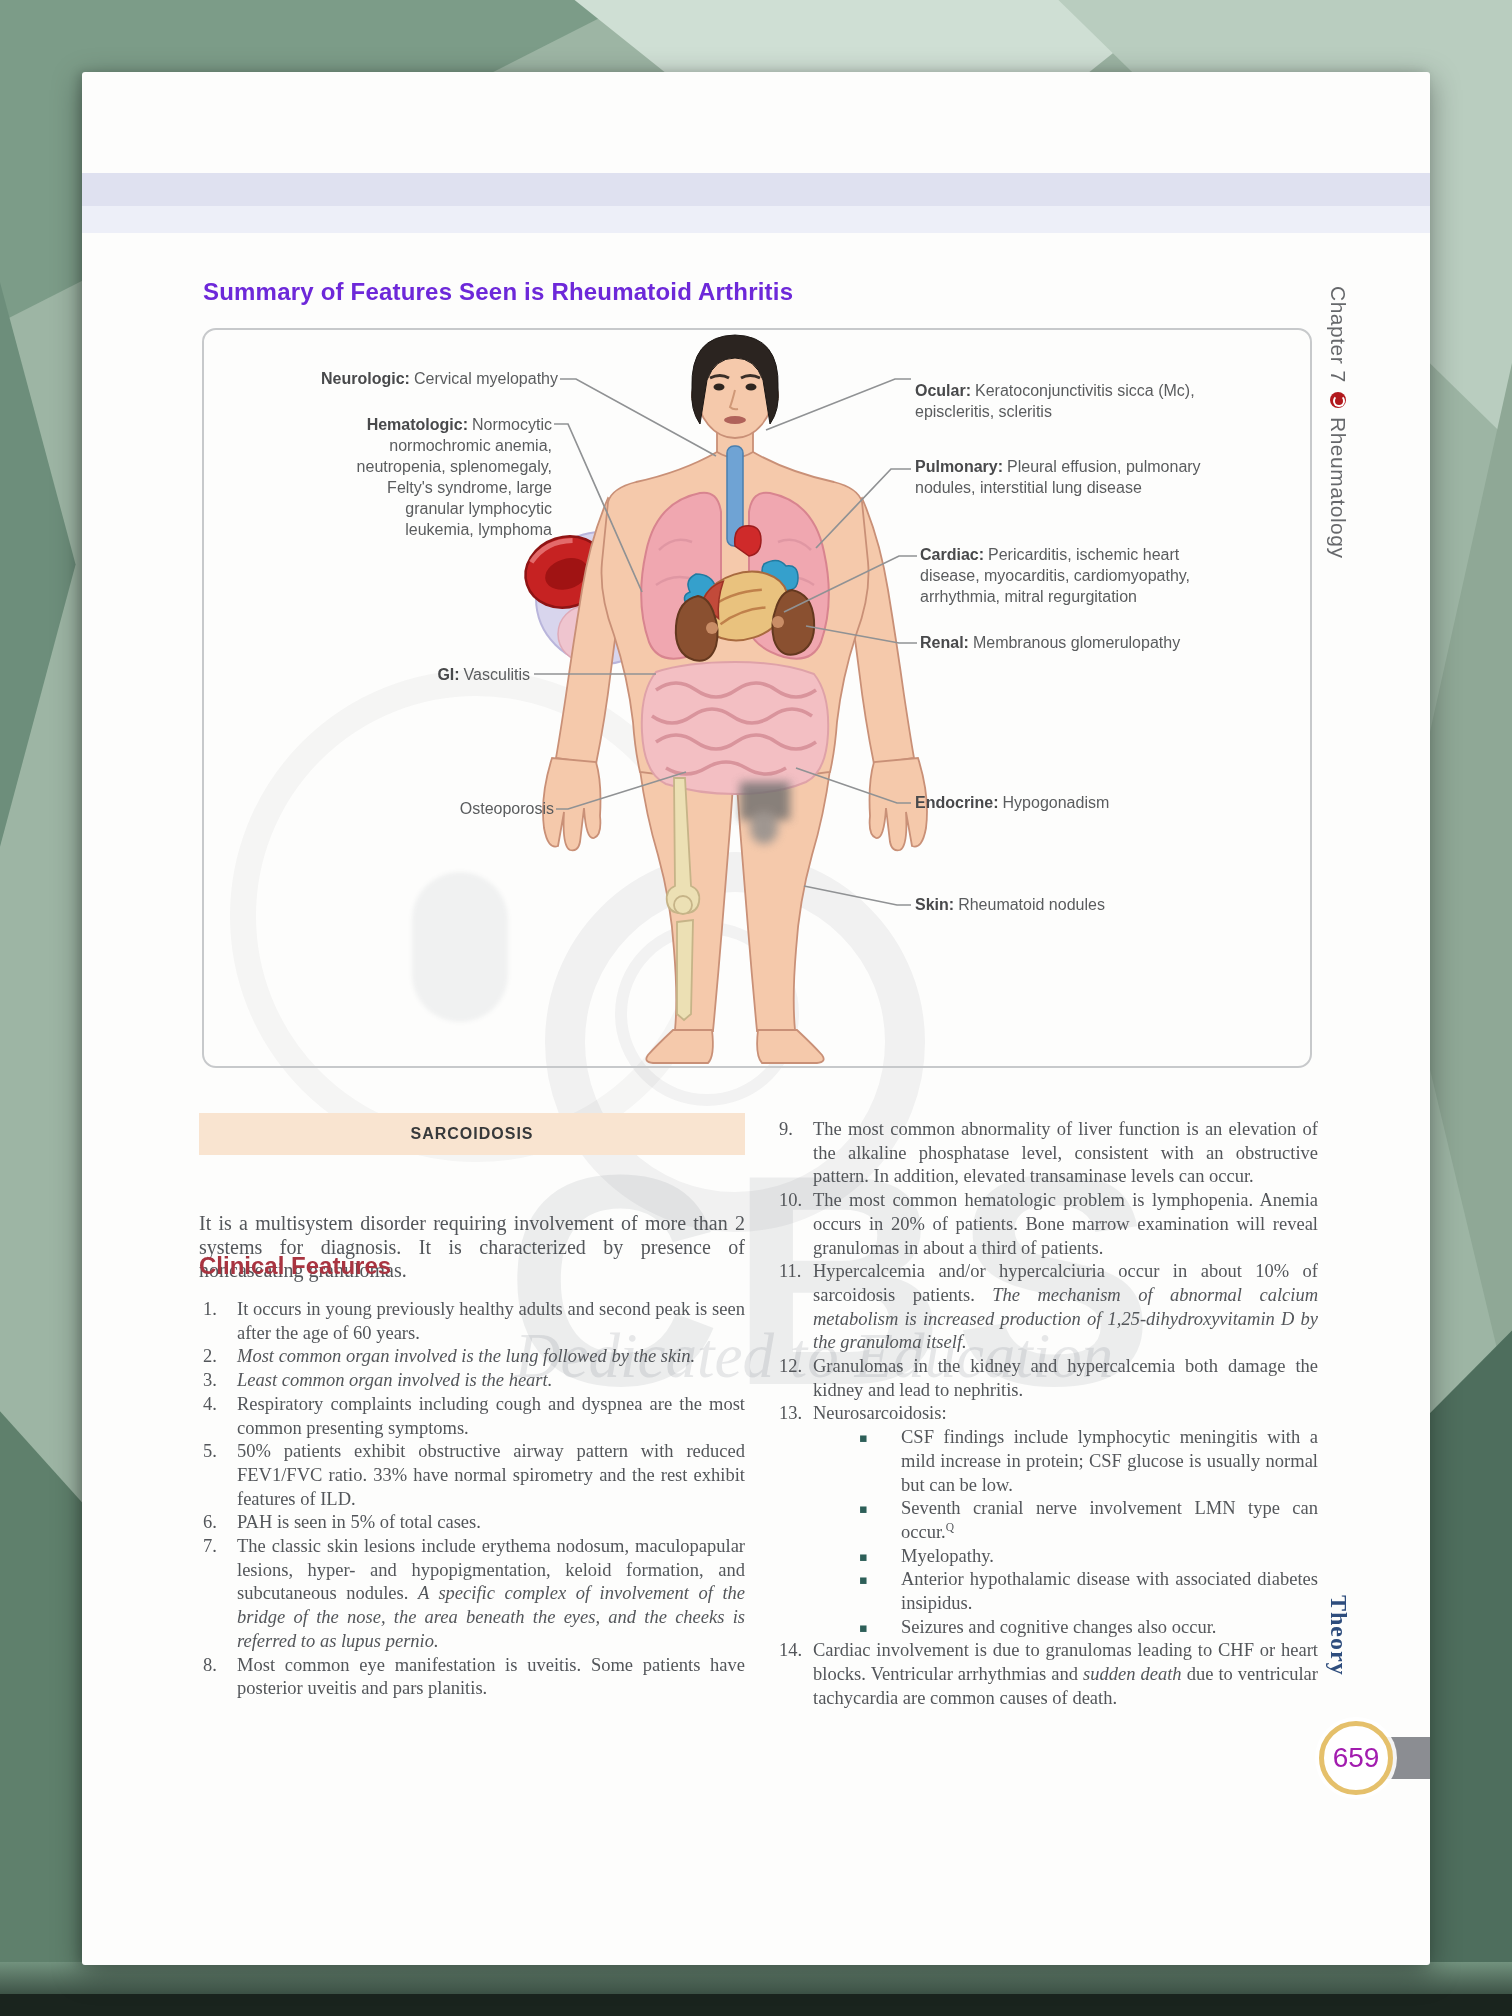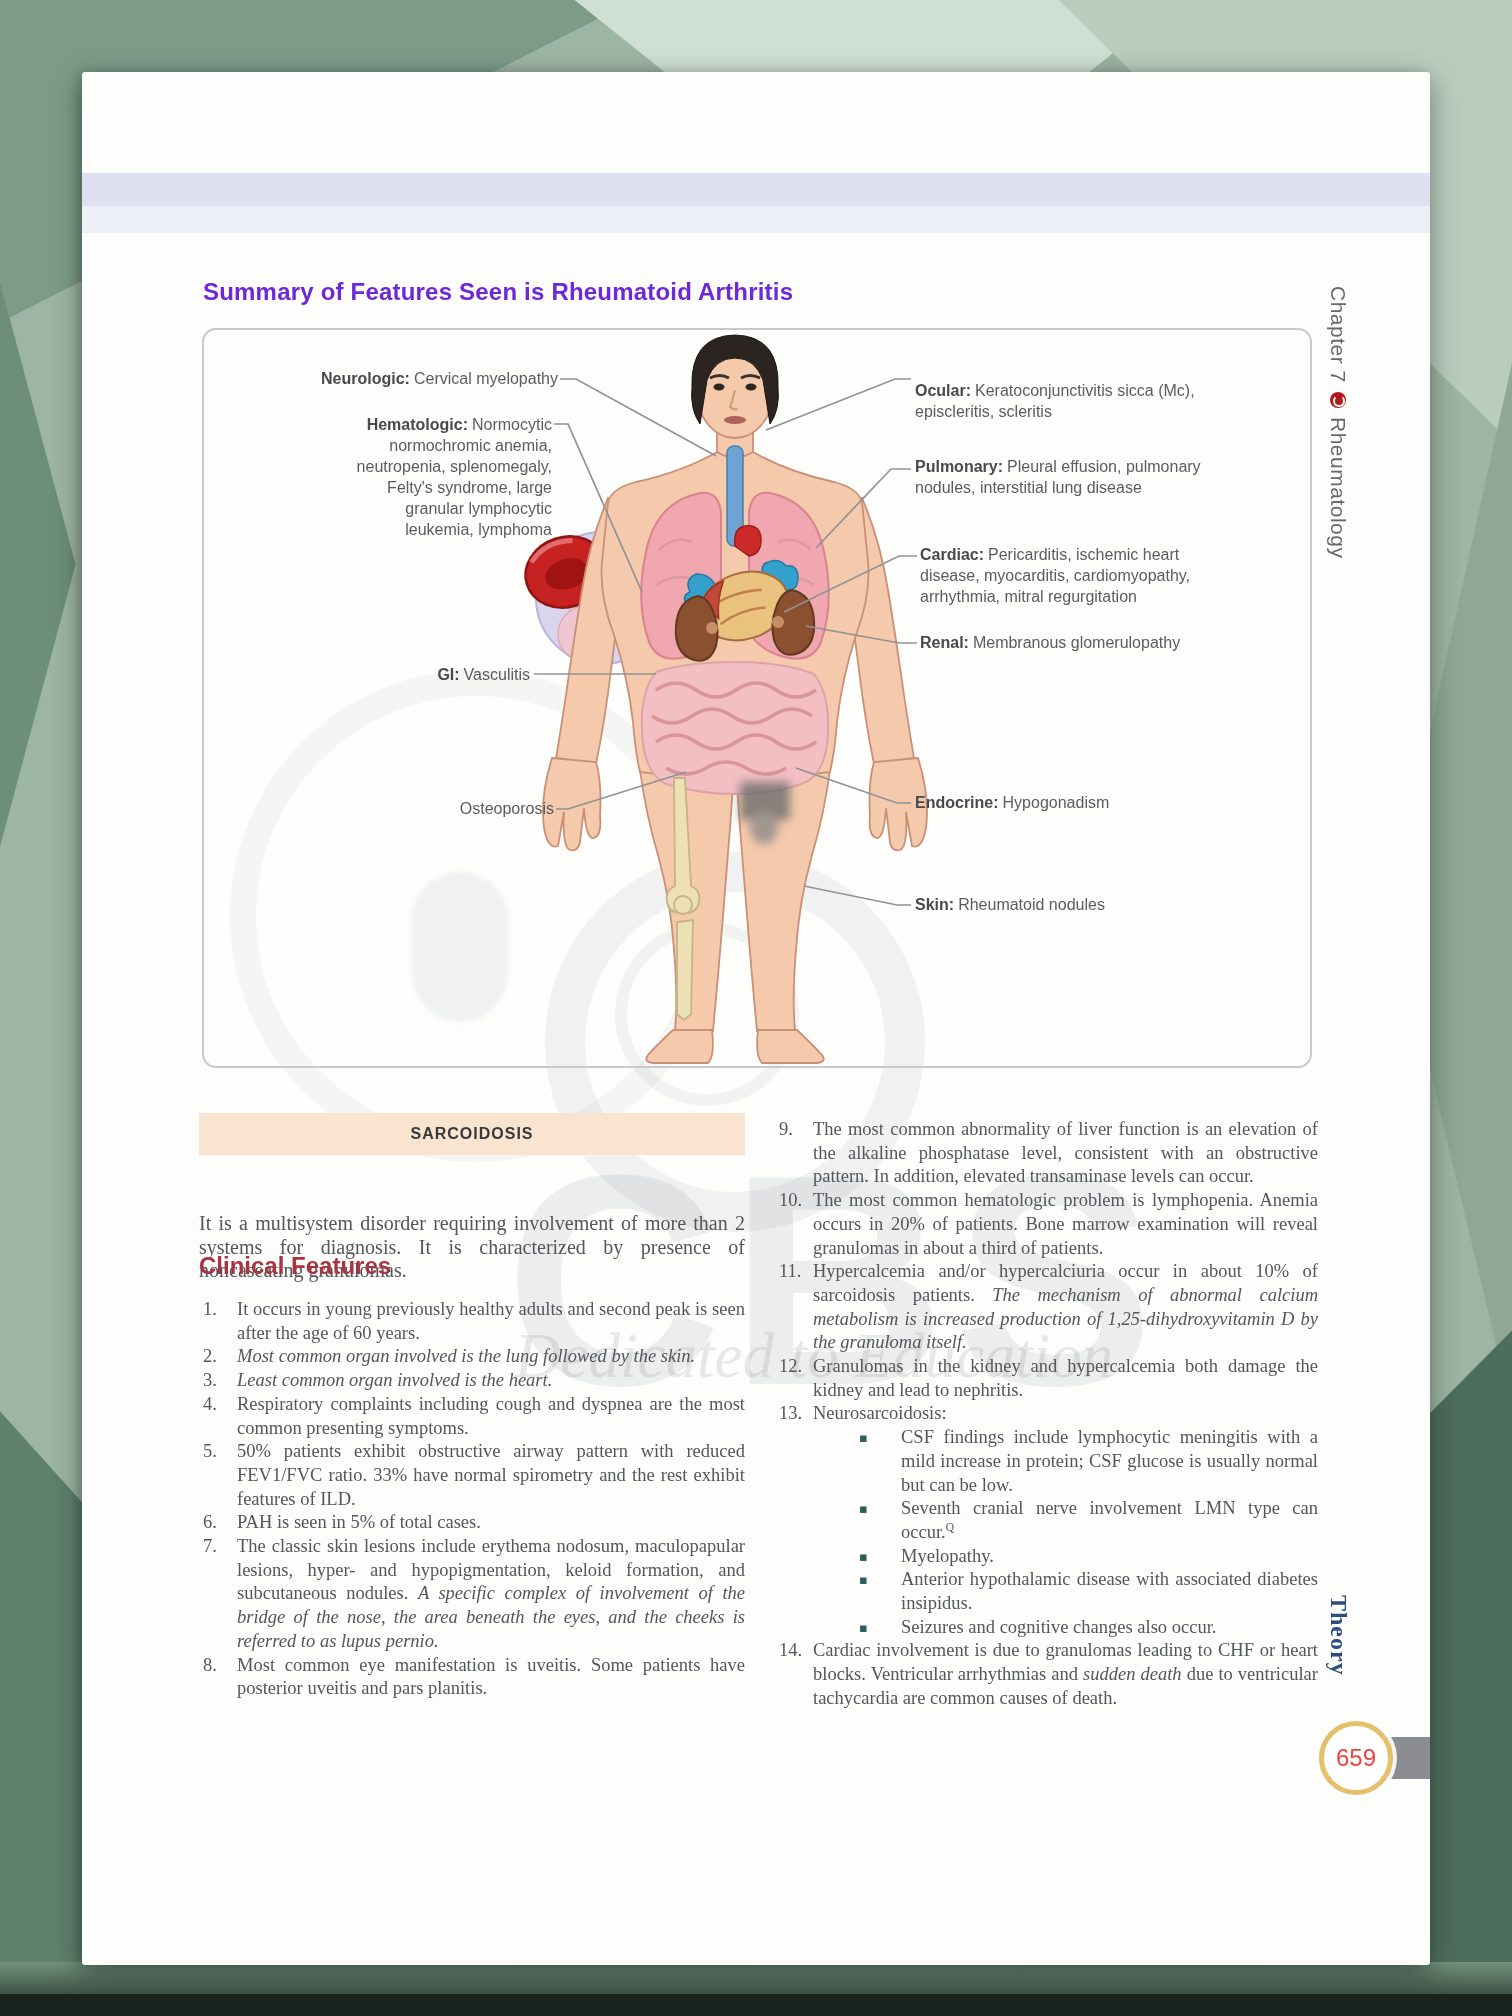--- a/index.html
+++ b/index.html
@@ -66,21 +66,21 @@
   .em{font-style:italic;}
   sup{font-size:.62em;line-height:0;}
 
   
   .chapter-tab{position:absolute;left:1244px;top:214px;height:430px;display:flex;flex-direction:column;align-items:center;gap:9px;}
   .vtext{writing-mode:vertical-rl;font-size:21px;color:#66686b;letter-spacing:.5px;}
   .chev-icon{width:16px;height:16px;border-radius:50%;background:#b2191d;position:relative;display:block;}
   .chev-icon::after{content:"";position:absolute;left:3px;top:3px;width:8px;height:8px;border:2.5px solid #fff;border-top-color:transparent;border-radius:50%;}
   .theory{position:absolute;left:1243px;top:1523px;writing-mode:vertical-rl;font-family:"Liberation Serif","DejaVu Serif",serif;font-size:24px;font-weight:bold;color:#2e4d7d;letter-spacing:1px;}
   .pg-bar{position:absolute;left:1268px;top:1665px;width:80px;height:42px;background:#8b8d92;}
-  .pg-circle{position:absolute;left:1237px;top:1649px;width:64px;height:64px;border-radius:50%;background:#fff;border:5px solid #e5c06b;box-shadow:0 0 0 4px rgba(255,255,255,.9);display:flex;align-items:center;justify-content:center;font-size:24px;color:#ef4444;}
+  .pg-circle{position:absolute;left:1237px;top:1649px;width:64px;height:64px;border-radius:50%;background:#fff;border:5px solid #e5c06b;box-shadow:0 0 0 4px rgba(255,255,255,.9);display:flex;align-items:center;justify-content:center;font-size:28px;color:#a21caf;}
 </style>
 </head>
 <body>
 
 <div class="canvas">
 
   <div class="facet f1"></div>
   <div class="facet f2"></div>
   <div class="facet f3"></div>
   <div class="facet f4"></div>

